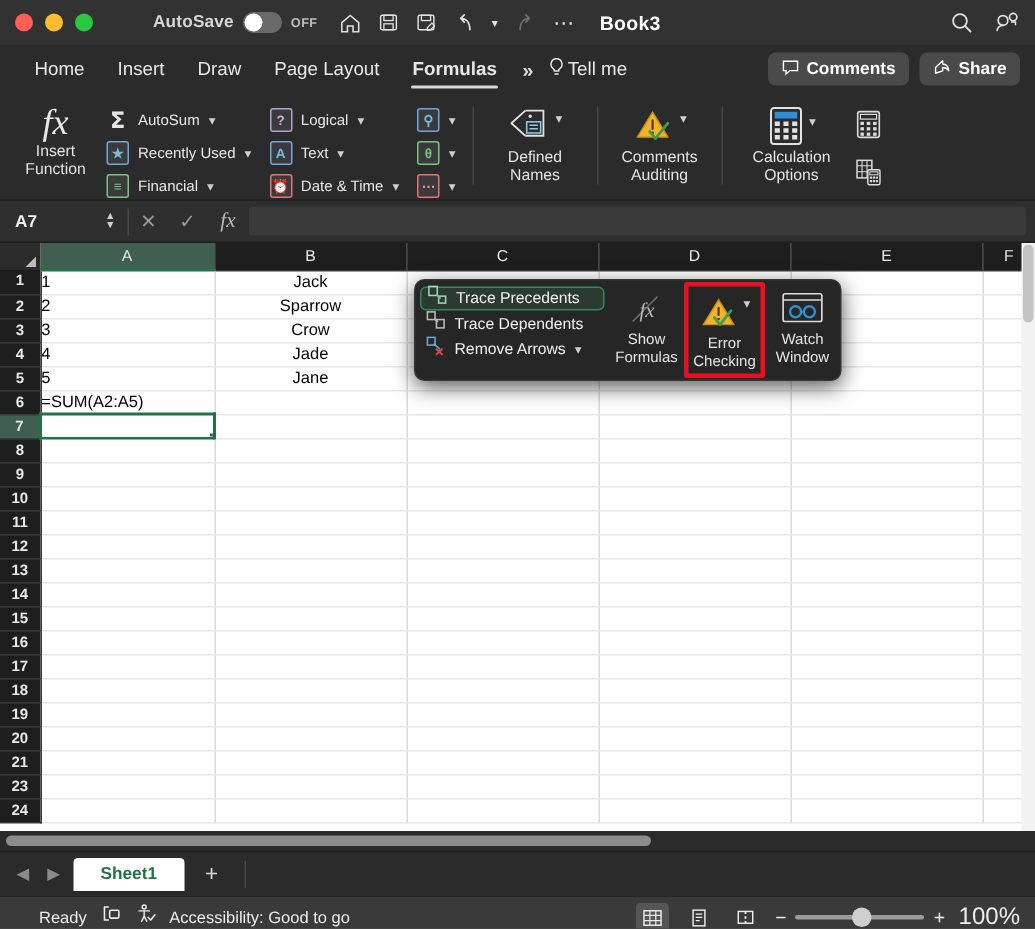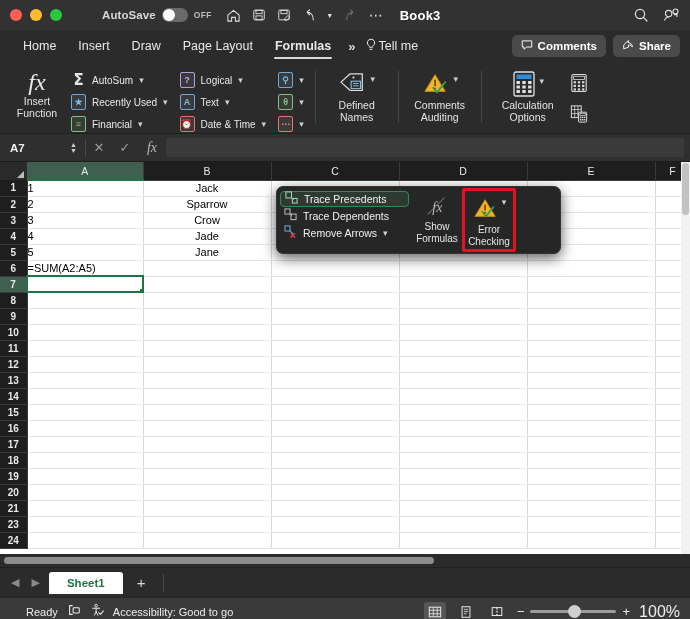--- a/index.html
+++ b/index.html
@@ -564,20 +564,33 @@
               <path d="M14 9v5" stroke="#5a3b00" stroke-width="1.6" stroke-linecap="round"></path>
               <circle cx="14" cy="17" r="1" fill="#5a3b00"></circle>
               <path d="M11 16l4 5 8-10" fill="none" stroke="#3d9b52" stroke-width="2" stroke-linecap="round" stroke-linejoin="round"></path>
             </svg>
             <span class="chev" style="align-self:flex-start;margin-top:4px;">▾</span>
           </div>
           <span class="big-label">Error</span>
           <span class="big-label">Checking</span>
         </div>
 
+        <div class="dd-btn">
+          <div class="big-icon">
+            <svg width="32" height="24" viewBox="0 0 34 26">
+              <rect x="3" y="2" width="28" height="20" rx="1.5" fill="none" stroke="#dcdcdc" stroke-width="1.2"></rect>
+              <path d="M3 6.5h28" stroke="#dcdcdc" stroke-width="1.1"></path>
+              <circle cx="12" cy="15" r="4" fill="none" stroke="#2f8fd4" stroke-width="1.7"></circle>
+              <circle cx="22" cy="15" r="4" fill="none" stroke="#2f8fd4" stroke-width="1.7"></circle>
+              <path d="M16 15h2" stroke="#2f8fd4" stroke-width="1.5"></path>
+            </svg>
+          </div>
+          <span class="big-label">Watch</span>
+          <span class="big-label">Window</span>
+        </div>
       </div>
     </div>
   </div>
 
   <div class="fbar">
     <div class="namebox">A7</div>
     <div class="spinner">
         <span>▲</span>
         <span>▼</span>
       </div>

